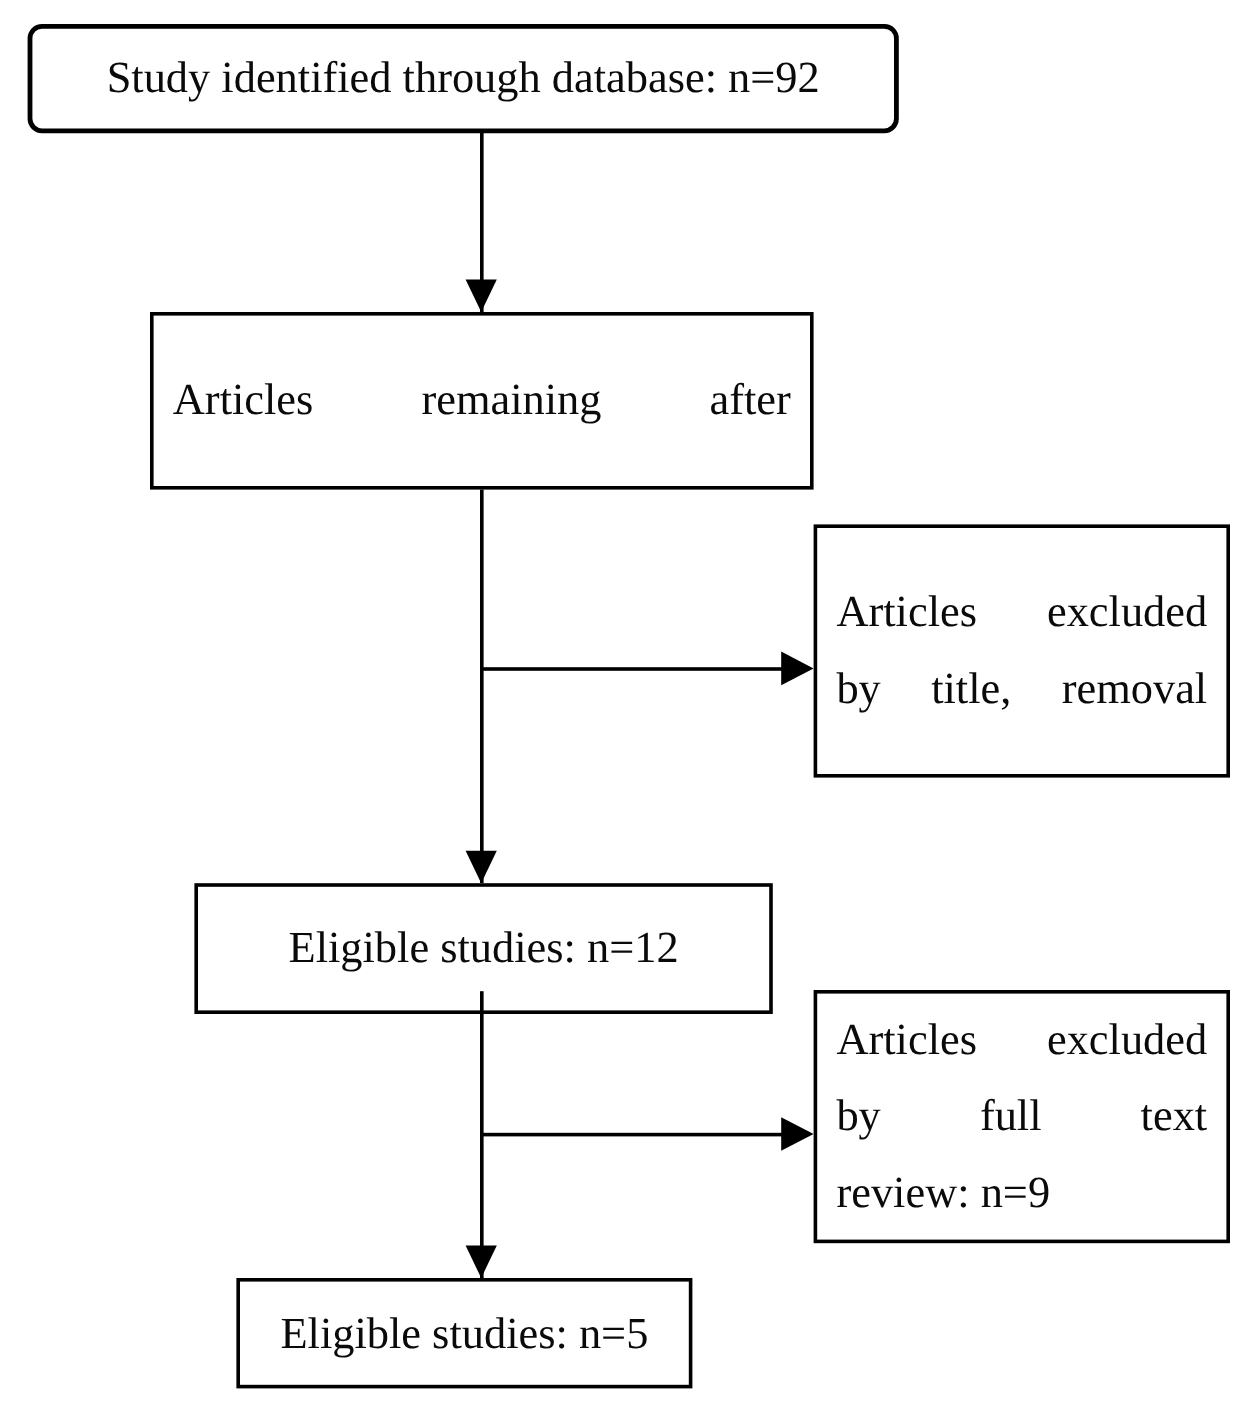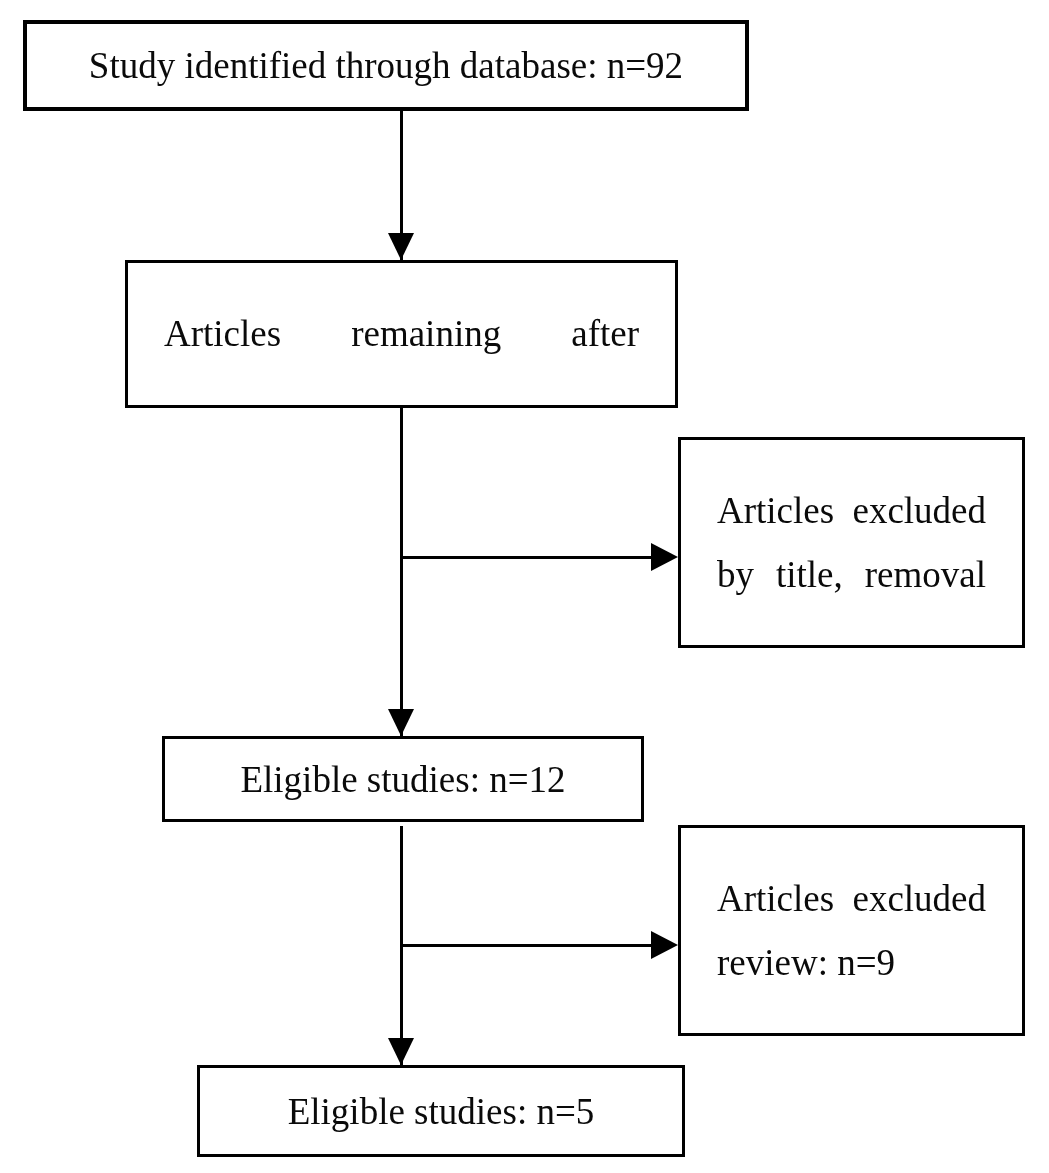--- a/index.html
+++ b/index.html
@@ -22,37 +22,37 @@
   .node.center {
     display: flex;
     align-items: center;
     justify-content: center;
     text-align: center;
   }
   .node.justified {
     display: flex;
     flex-direction: column;
     justify-content: center;
-    padding: 0 36px;
+    padding: 0 16px;
   }
   .jline {
     text-align: justify;
     text-align-last: justify;
     line-height: 64px;
     white-space: nowrap0; 
   }
   .jline.last { text-align-last: left; }
 
-  #node-identified        { left: 23px;  top: 20px;   width: 726px; height: 91px;  border-width: 4px; }
+  #node-identified        { left: 23px;  top: 20px;   width: 726px; height: 91px;  border-width: 4px; border-radius: 12px; }
   #node-deduplicated      { left: 125px; top: 260px;  width: 553px; height: 148px; }
   #node-deduplicated .jline { line-height: 66px; }
   #node-excluded-title    { left: 678px; top: 437px;  width: 347px; height: 211px; }
-  #node-eligible-full     { left: 162px; top: 736px;  width: 482px; height: 86px;  }
+  #node-eligible-full     { left: 162px; top: 736px;  width: 482px; height: 109px;  }
   #node-excluded-fulltext { left: 678px; top: 825px;  width: 347px; height: 211px; }
-  #node-eligible-final    { left: 197px; top: 1065px; width: 488px; height: 92px;  }
+  #node-eligible-final    { left: 197px; top: 1065px; width: 380px; height: 92px;  }
 
   .line { position: absolute; background: #000000; }
   #line-v1 { left: 400px; top: 110px; width: 3px; height: 150px; }
   #line-v2 { left: 400px; top: 408px; width: 3px; height: 328px; }
   #line-v3 { left: 400px; top: 826px; width: 3px; height: 239px; }
   #line-h1 { left: 401px; top: 556px; width: 253px; height: 3px; }
   #line-h2 { left: 401px; top: 944px; width: 253px; height: 3px; }
 
   .arrow-down {
     position: absolute; width: 0; height: 0;
@@ -104,20 +104,21 @@
   </div>
 
   <div class="line" id="line-v3"></div>
   <div class="arrow-down" id="arrow-v3"></div>
 
   <div class="line" id="line-h2"></div>
   <div class="arrow-right" id="arrow-h2"></div>
 
   <div class="node justified" id="node-excluded-fulltext">
     <div class="jline">Articles excluded</div>
+    <div class="jline">by full text</div>
     <div class="jline last">review: n=9</div>
   </div>
 
   <div class="node center" id="node-eligible-final">
     <span>Eligible studies: n=5</span>
   </div>
 
 </div>
 
 </body></html>

